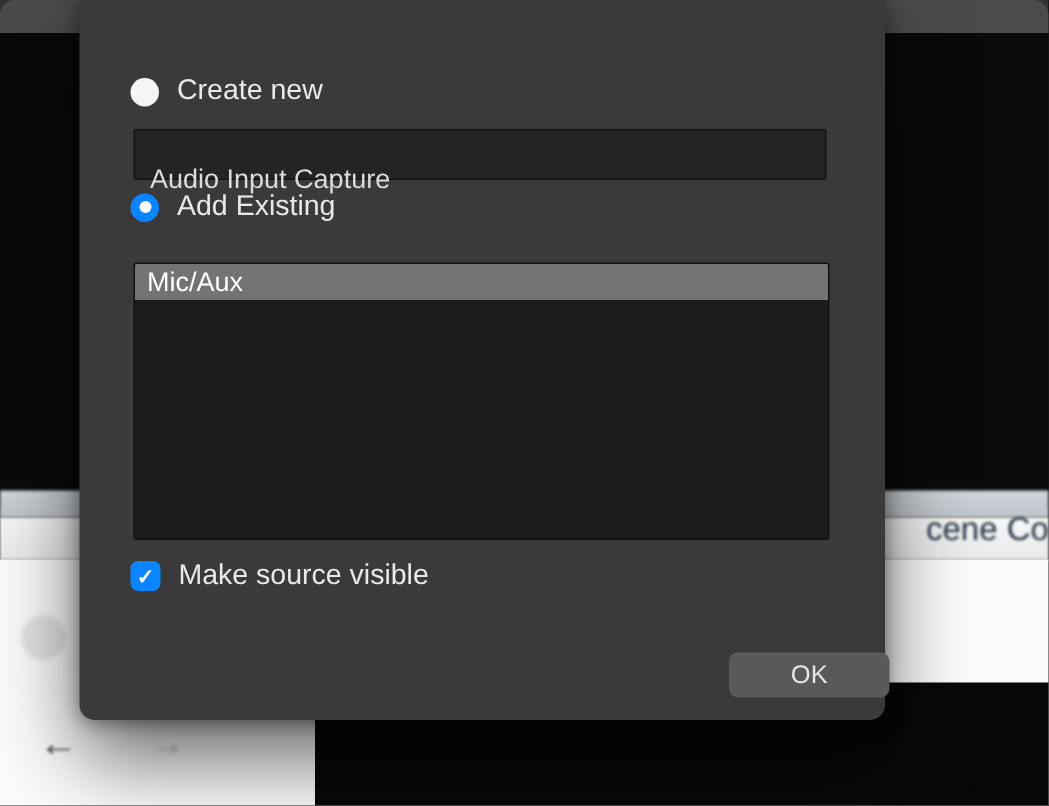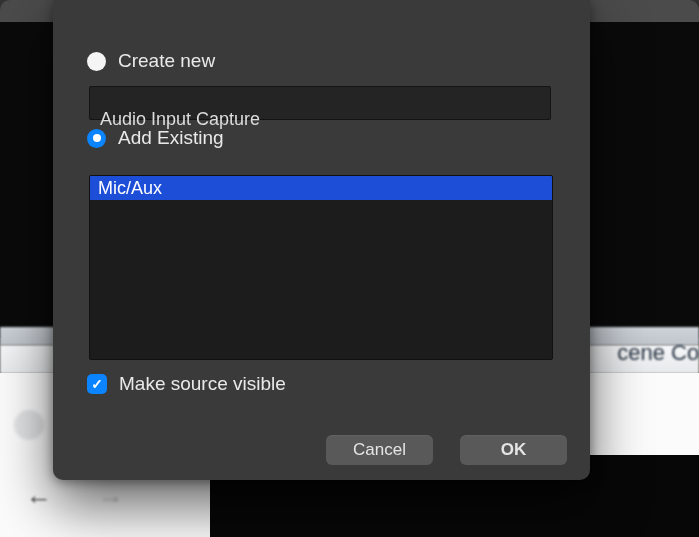--- a/index.html
+++ b/index.html
@@ -26,28 +26,28 @@
   .radio-row.create{top:50px;}
   .radio-row.addex{top:127px;}
   .radio{width:19px;height:19px;border-radius:50%;background:#f5f5f5;display:inline-block;flex:0 0 19px;position:relative;}
   .radio.selected{background:#0a84ff;}
   .radio.selected::after{content:"";position:absolute;left:5.5px;top:5.5px;width:8px;height:8px;border-radius:50%;background:#fff;}
 
   .textfield{position:absolute;left:36px;top:86px;width:462px;height:32px;background:#242424;border:1px solid #141414;border-radius:2px;color:#dcdcdc;font-size:18px;padding:16px 10px;line-height:32px;box-sizing:border-box;}
 
   .listbox{position:absolute;left:36px;top:175px;width:462px;height:183px;background:#1c1c1c;border:1px solid #111;border-radius:2px;overflow:hidden;}
   .list-item{height:24px;line-height:24px;padding:0 8px;color:#fff;font-size:18px;}
-  .list-item.selected{background:#1d4ed8;}
+  .list-item.selected{background:#737373;}
 
   .check-row{position:absolute;left:34px;top:373px;display:flex;align-items:center;gap:12px;color:#e9e9e9;font-size:19px;}
   .checkbox{width:20px;height:20px;border-radius:5px;background:#0a84ff;display:inline-flex;align-items:center;justify-content:center;color:#fff;font-size:14px;font-weight:700;flex:0 0 20px;}
 
   .btn{position:absolute;top:435px;width:107px;height:30px;background:#595959;border-radius:6px;color:#e4e4e4;font-size:17px;display:flex;align-items:center;justify-content:center;cursor:default;box-shadow:inset 0 1px 0 rgba(255,255,255,0.05);}
   .btn.cancel{left:273px;}
-  .btn.ok{left:407px;font-weight:bold;}
+  .btn.ok{left:433px;}
 </style>
 </head>
 <body>
 
 <div class="bg">
   <div class="titlebar"></div>
   <div class="titletext">OBS 24.0.6 (mac) - Profile: Untitled - Scenes: Untitled</div>
   <div class="black-strip"></div>
   <div class="safari-bar1"></div>
   <div class="safari-bar2"></div>
@@ -77,17 +77,16 @@
 
     <div class="listbox">
       <div class="list-item selected">Mic/Aux</div>
     </div>
 
     <div class="check-row">
       <span class="checkbox">✓</span>
       <span>Make source visible</span>
     </div>
 
-    <div class="btn cancel">Cancel</div>
     <div class="btn ok">OK</div>
 
   </div>
 </div>
 
 </body></html>

